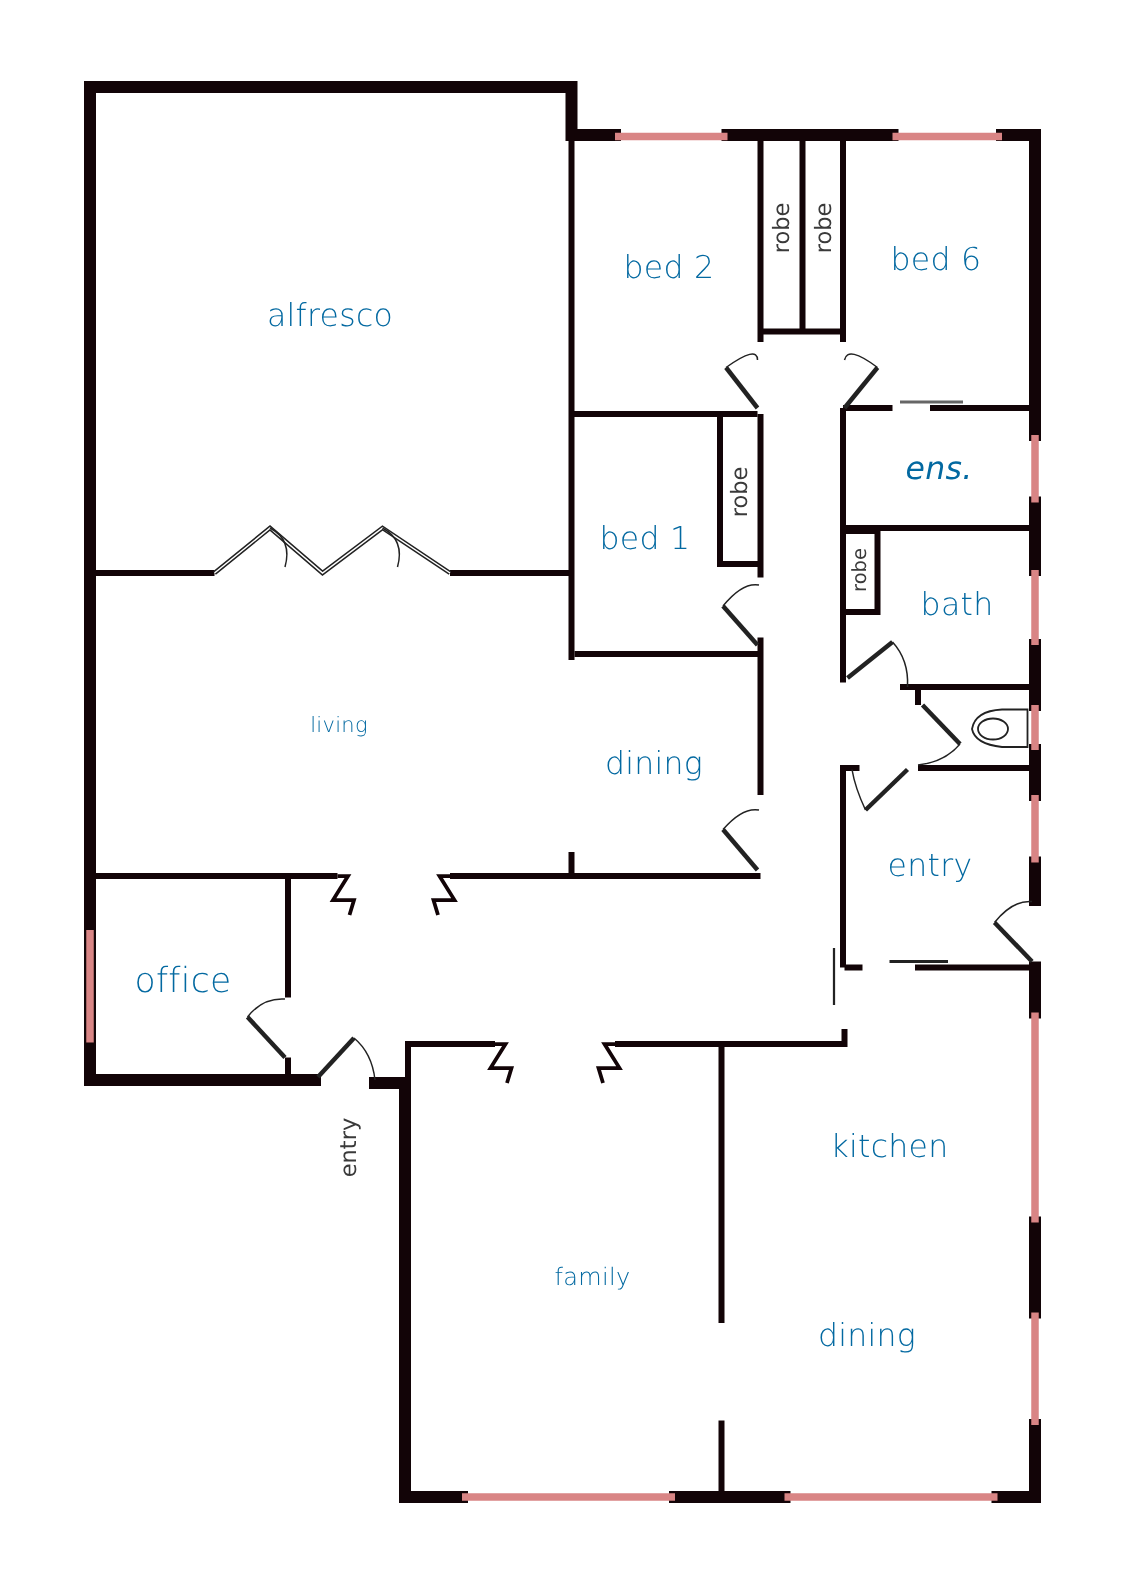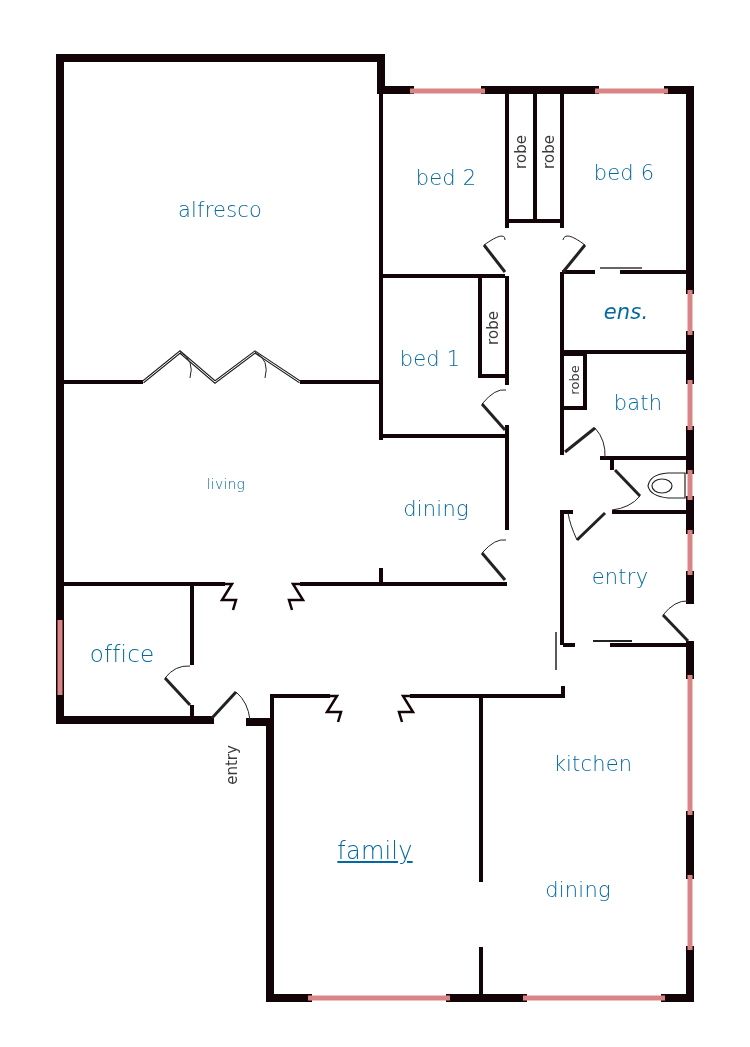--- a/index.html
+++ b/index.html
@@ -154,21 +154,21 @@
   <div class="label" style="left:446px;top:178px;font-size:21px;">bed 2</div>
   <div class="label" style="left:624px;top:173px;font-size:21px;">bed 6</div>
   <div class="label" style="left:626px;top:312px;font-size:21px;font-style:italic;">ens.</div>
   <div class="label" style="left:430px;top:359px;font-size:21px;">bed 1</div>
   <div class="label" style="left:638px;top:403px;font-size:21px;">bath</div>
   <div class="label" style="left:226px;top:484px;font-size:14px;">living</div>
   <div class="label" style="left:436px;top:509px;font-size:21px;">dining</div>
   <div class="label" style="left:620px;top:577px;font-size:21px;">entry</div>
   <div class="label" style="left:122px;top:654px;font-size:23px;">office</div>
   <div class="label" style="left:583px;top:764px;font-size:21px;margin-left:10px;">kitchen</div>
-  <div class="label" style="left:375px;top:851px;font-size:24px;text-decoration:underline;">family</div>
+  <div class="label" style="left:395px;top:851px;font-size:16px;">family</div>
   <div class="label" style="left:578px;top:890px;font-size:21px;">dining</div>
 
   <div class="vlabel" style="left:521px;top:152px;font-size:15px;">robe</div>
   <div class="vlabel" style="left:549px;top:152px;font-size:15px;">robe</div>
   <div class="vlabel" style="left:493px;top:328px;font-size:15px;">robe</div>
   <div class="vlabel" style="left:574px;top:380px;font-size:13px;">robe</div>
   <div class="vlabel" style="left:232px;top:765px;font-size:15px;">entry</div>
 </div>
 
 </body></html>

